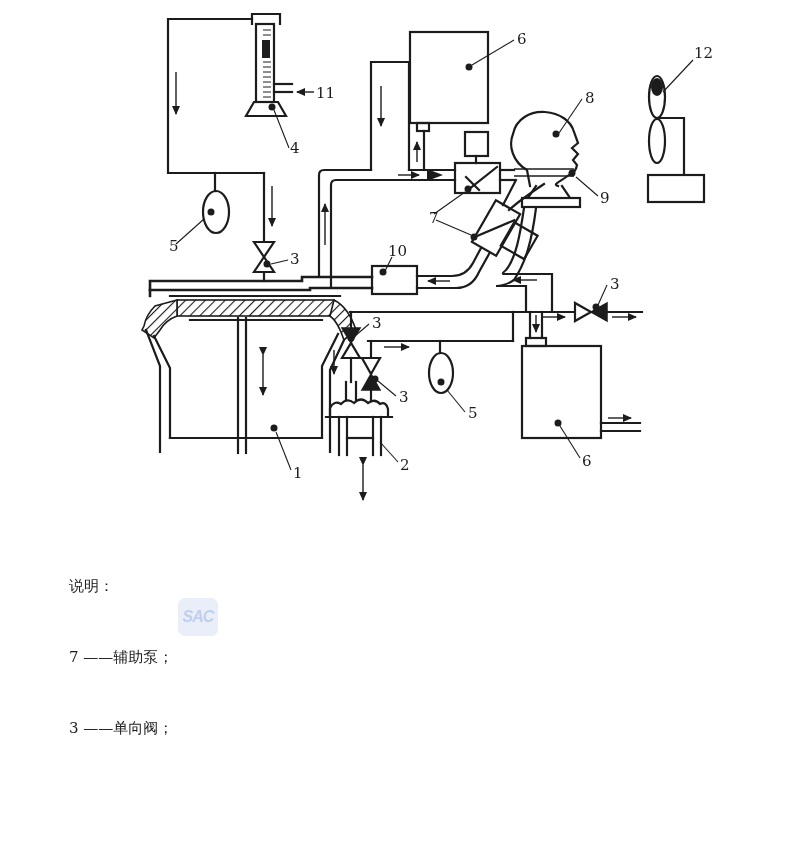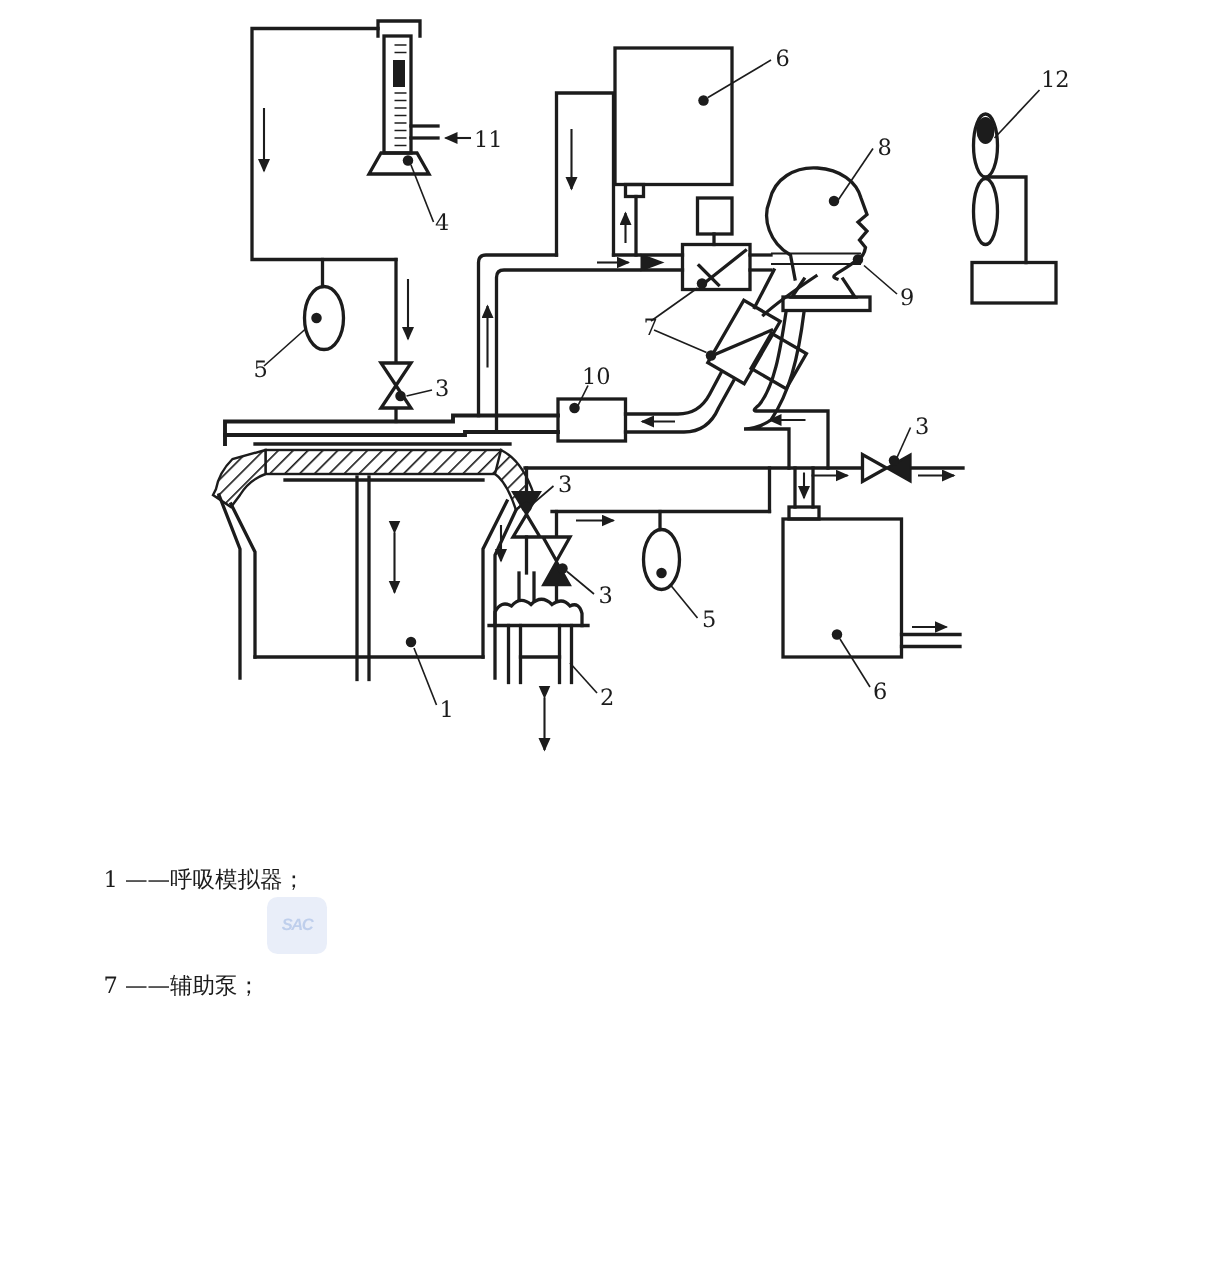--- a/index.html
+++ b/index.html
@@ -18,21 +18,21 @@
   .dot{fill:#1c1c1c;stroke:none;}
   .fillb{fill:#1c1c1c;stroke:#1c1c1c;stroke-width:1.5;}
   .wht{fill:#ffffff;stroke:#1c1c1c;stroke-width:2.2;}
   #legend{
     position:absolute;left:69px;top:528px;font-size:15px;line-height:23.6px;
     white-space:pre;z-index:2;
   }
   #watermark{
     position:absolute;left:178px;top:598px;width:40px;height:38px;
     background:#e9eef9;border-radius:7px;display:flex;align-items:center;
-    justify-content:center;font-style:italic;font-weight:bold;font-size:11px;
+    justify-content:center;font-style:italic;font-weight:bold;font-size:16px;
     color:#bfcfec;letter-spacing:-1px;z-index:1;
     font-family:"Liberation Sans","DejaVu Sans",sans-serif;
   }
 </style>
 </head>
 <body>
 
 <svg id="diagram" width="806" height="530" viewBox="0 0 806 530" xmlns="http://www.w3.org/2000/svg">
   <defs>
     <marker id="ah" markerUnits="userSpaceOnUse" markerWidth="10" markerHeight="9" refX="8" refY="4" orient="auto">
@@ -289,22 +289,23 @@
     <text x="600" y="203">9</text>
     <text x="388" y="256">10</text>
     <text x="316" y="98">11</text>
     <text x="694" y="58">12</text>
   </g>
 </svg>
 
 <div id="watermark">SAC</div>
 
 <div id="legend">
-  <div>1 ——呼吸模拟器；</div>
+  <div>说明：</div>
   <div>7 ——辅助泵；</div>
+  <div>3 ——单向阀；</div>
   
   
   
   
   
   
   
   
   
 </div>

